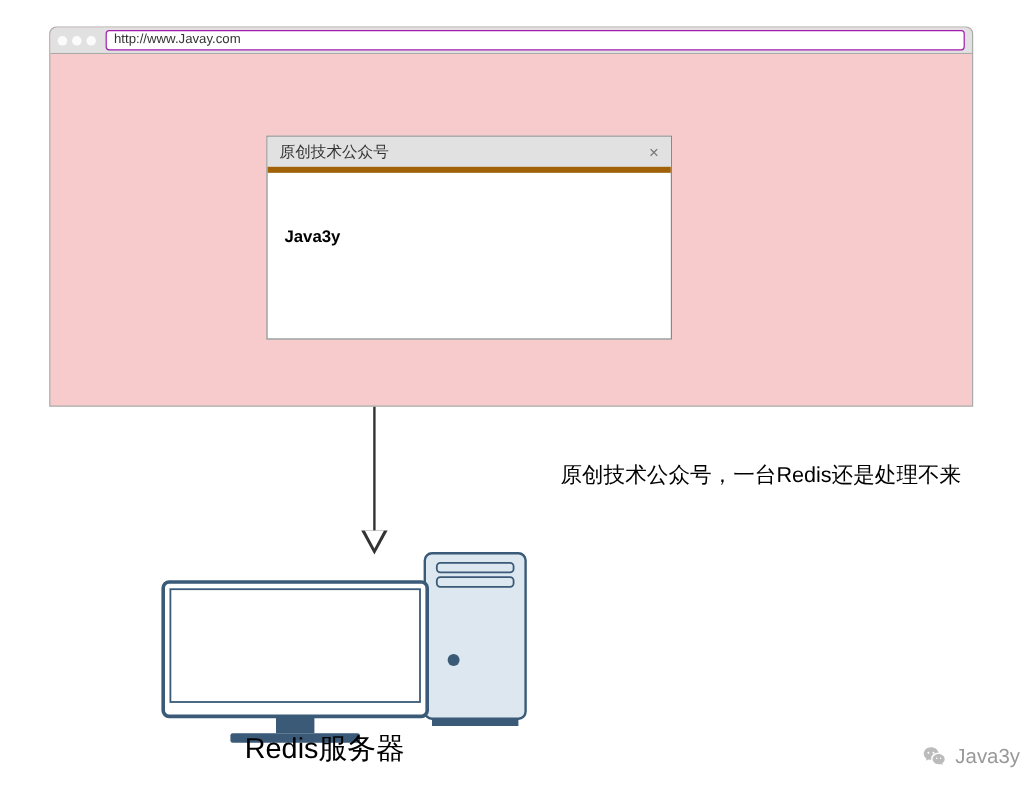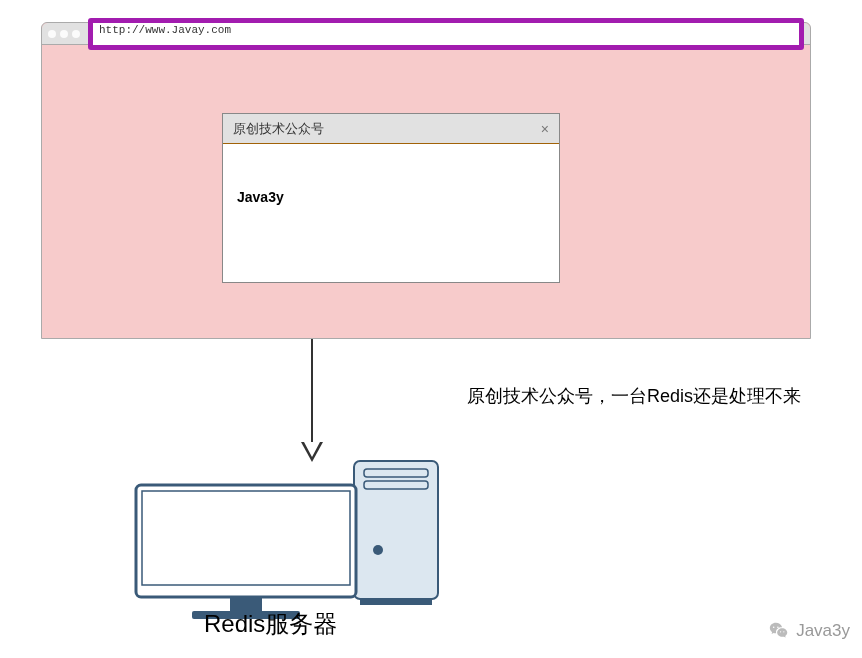--- a/index.html
+++ b/index.html
@@ -19,43 +19,42 @@
       border-bottom: 1px solid #aaa;
       border-radius: 6px 6px 0 0;
       display: flex;
       align-items: center;
       padding: 0 6px;
     }
     .traffic-lights { display: flex; gap: 4px; }
     .traffic-light { width: 8px; height: 8px; border-radius: 50%; background: #fff; opacity: 0.85; }
     .url-bar {
       flex: 1;
-      height: 32px;
+      height: 17px;
       background: #fff;
-      border: 5px solid #a21caf;
+      border: 1px solid #a21caf;
       border-radius: 3px;
       margin-left: 8px;
       font-size: 11px;
       color: #333;
       padding: 0 6px;
       line-height: 14px;
-      font-family: Liberation Mono, monospace;
     }
     
     .dialog-window {
       position: absolute;
       left: 180px; top: 90px;
       width: 338px; height: 170px;
       background: #fff;
       border: 1px solid #888;
     }
     .dialog-header {
       height: 30px;
       background: #e1e1e1;
-      border-bottom: 1px solid #a16207;
+      border-bottom: 5px solid #a16207;
       display: flex;
       align-items: center;
       justify-content: space-between;
       padding: 0 10px;
       font-size: 13px;
       color: #333;
     }
     .dialog-close { color: #777; font-size: 14px; cursor: pointer; }
     .dialog-body {
       padding: 45px 14px;

